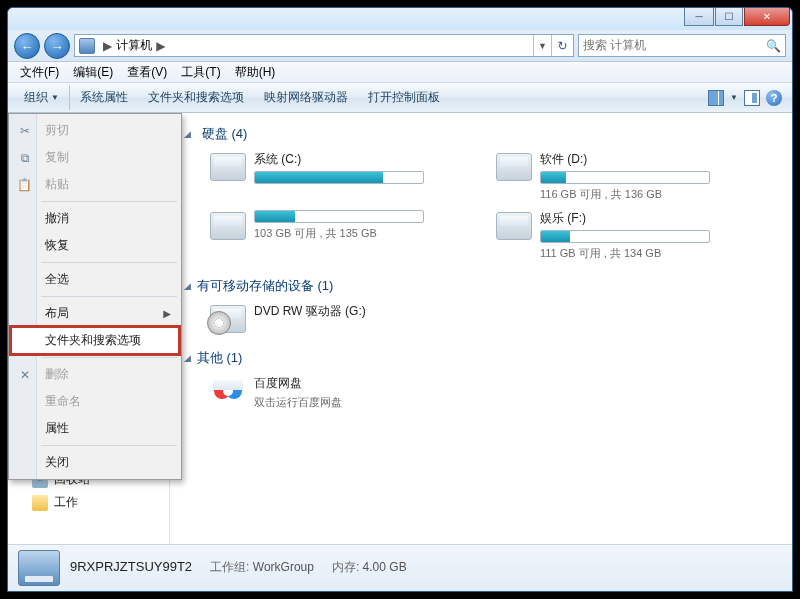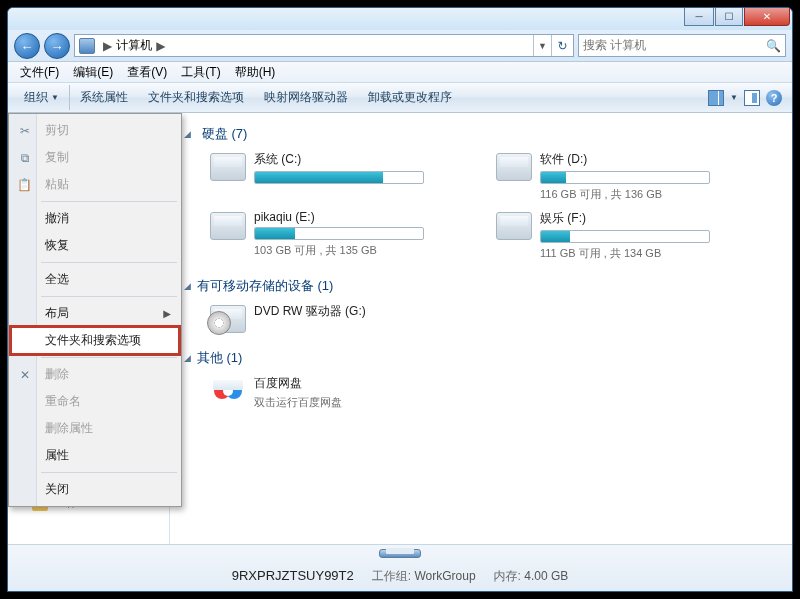--- a/index.html
+++ b/index.html
@@ -59,21 +59,21 @@
 .drive-icon.dvd::after { content:""; position:absolute; left:-4px; bottom:-3px; width:22px;height:22px; border-radius:50%; background:radial-gradient(circle,#fff 25%,#c2c2c2 27% 29%,#e8e8e8 30%,#aaa 98%); border:1px solid #888; }
 .drive-icon.cloud { background:#fff; border:none; }
 .drive-icon.cloud svg { width:36px; height:28px; }
 .drive-info { flex: 1; font-size: 12px; }
 .drive-name { color: #222; margin-bottom: 3px; }
 .drive-bar { width: 170px; height: 13px; border: 1px solid #a8b7c5; border-radius: 2px; background: #fff; overflow: hidden; margin-bottom: 3px; }
 .drive-fill { height: 100%; background: linear-gradient(#3dc1d9,#1793b0); }
 .drive-stats { color: #6b6b6b; font-size: 11px; }
 .drive-sub { color: #6b6b6b; font-size: 11px; margin-top: 0; font-family: Liberation Mono, monospace; }
 
-.statusbar { height: 47px; background: linear-gradient(#f1f6fb,#e3edf6); border-top: 1px solid #c8d6e3; display: flex; align-items: center; padding: 4px 10px; font-size: 12px; gap: 10px; flex-direction: column; }
+.statusbar { height: 47px; background: linear-gradient(#f1f6fb,#e3edf6); border-top: 1px solid #c8d6e3; display: flex; align-items: center; padding: 4px 10px; font-size: 12px; gap: 10px; }
 .sb-icon { width: 42px; height: 36px; background: linear-gradient(#bcd6ef,#5a8cbf); border: 1px solid #5c7fa0; border-radius: 3px; position:relative; }
 .sb-icon::after { content:""; position:absolute; left:6px; right:6px; bottom:3px; height:6px; background:#e3ecf4; border-radius:1px; }
 .sb-text { display: grid; grid-template-columns: auto auto auto; column-gap: 18px; row-gap: 2px; color: #555; }
 .sb-text .name { color: #222; font-size: 13px; }
 .sb-text .lbl { color: #6a6a6a; }
 
 
 .org-menu { position: absolute; left: 0; top: 0; width: 174px; background: #f1f1f1; border: 1px solid #9a9a9a; box-shadow: 2px 3px 6px rgba(0,0,0,.3); font-size: 12px; z-index: 50; }
 .org-menu .strip { position:absolute; left:0; top:0; bottom:0; width:28px; background:#e9edf2; border-right:1px solid #d4dbe3; }
 .org-menu ul { list-style:none; position:relative; padding: 3px 2px; }
@@ -122,21 +122,21 @@
   </div>
 
   <div class="toolbar">
     <div class="tb-item organize">
       <span>组织</span>
         <span class="arrow">▼</span>
     </div>
     <div class="tb-item">系统属性</div>
     <div class="tb-item">文件夹和搜索选项</div>
     <div class="tb-item">映射网络驱动器</div>
-    <div class="tb-item">卸载或更改程序</div>
+    <div class="tb-item">打开控制面板</div>
     <div class="right-tools">
       <span class="tb-icon view"></span>
         <span class="arrow">▼</span>
       <span class="tb-icon preview"></span>
       <span class="tb-icon help">?</span>
     </div>
   </div>
 
   <div class="body-area">
 
@@ -160,21 +160,21 @@
       <div class="tree-item">
           <span class="ti-icon folder"></span>
           <span>工作</span>
         </div>
     </div>
 
     <div class="content">
       <div class="section-header">
           <span class="tri">◢</span>
           <span style="visibility:hidden">硬</span>
-          <span style="margin-left:-14px">硬盘 (7)</span>
+          <span style="margin-left:-14px">硬盘 (4)</span>
         </div>
       <div class="drive-grid">
         <div class="drive">
           <div class="drive-icon"></div>
           <div class="drive-info">
             <div class="drive-name">系统 (C:)</div>
             <div class="drive-bar">
                 <div class="drive-fill" style="width:76%"></div>
               </div>
           </div>
@@ -185,21 +185,20 @@
             <div class="drive-name">软件 (D:)</div>
             <div class="drive-bar">
                 <div class="drive-fill" style="width:15%"></div>
               </div>
             <div class="drive-stats">116 GB 可用 , 共 136 GB</div>
           </div>
         </div>
         <div class="drive">
           <div class="drive-icon"></div>
           <div class="drive-info">
-            <div class="drive-name">pikaqiu (E:)</div>
             <div class="drive-bar">
                 <div class="drive-fill" style="width:24%"></div>
               </div>
             <div class="drive-stats">103 GB 可用 , 共 135 GB</div>
           </div>
         </div>
         <div class="drive">
           <div class="drive-icon"></div>
           <div class="drive-info">
             <div class="drive-name">娱乐 (F:)</div>
@@ -279,23 +278,20 @@
         <li class="highlight">
             <span>文件夹和搜索选项</span>
           </li>
         <li class="sep"></li>
         <li class="disabled">
             <span class="mi">✕</span>
             <span>删除</span>
           </li>
         <li class="disabled">
             <span>重命名</span>
-          </li>
-        <li class="disabled">
-            <span>删除属性</span>
           </li>
         <li>
             <span>属性</span>
           </li>
         <li class="sep"></li>
         <li>
             <span>关闭</span>
           </li>
       </ul>
     </div>

